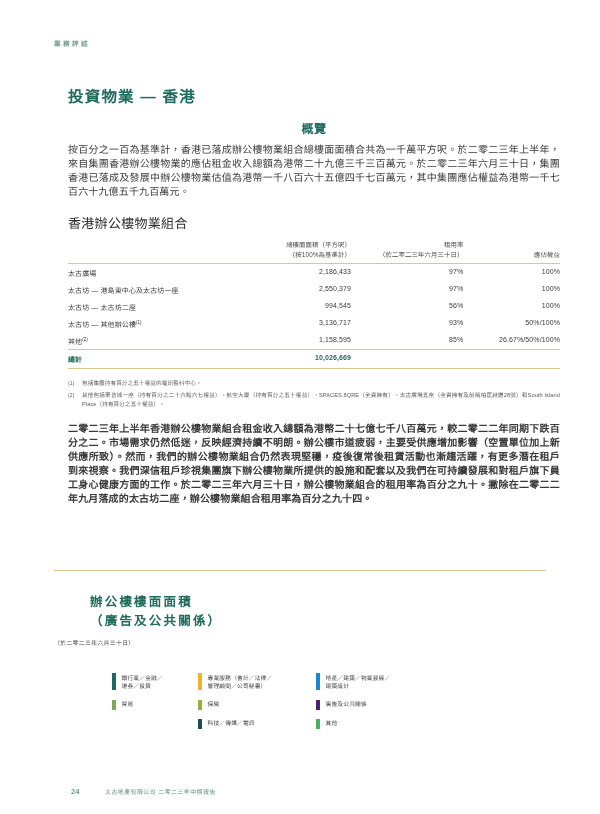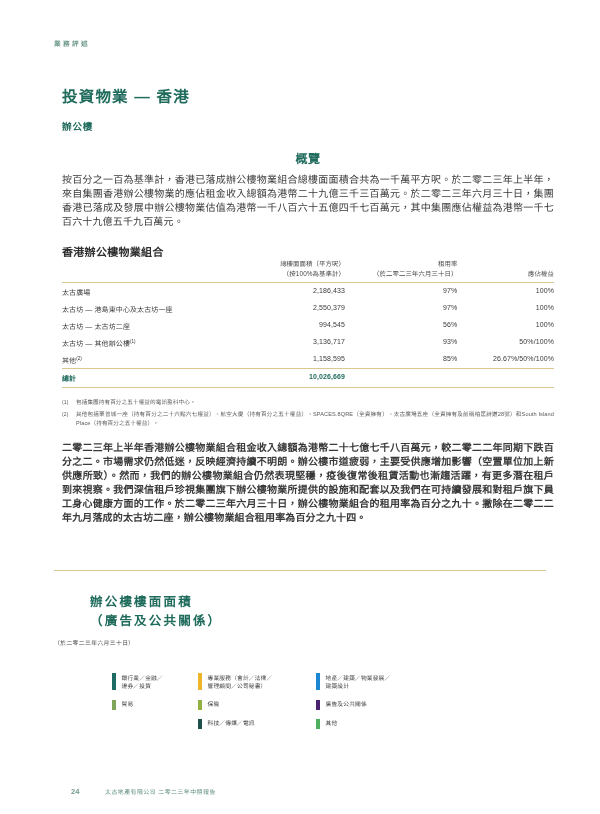--- a/index.html
+++ b/index.html
@@ -33,21 +33,21 @@
     font-size: 6.6px;
     letter-spacing: 2.4px;
     color: #6f9a8d;
     font-weight: 700;
   }
 
   
   .content {
     position: absolute;
     top: 84px;
-    left: 62px;
+    left: 68px;
     width: 492px;
   }
 
   h1.section-title {
     font-size: 15.5px;
     font-weight: 700;
     color: #1f6b5c;
     letter-spacing: 1.2px;
     margin-bottom: 13px;
   }
@@ -77,24 +77,25 @@
     letter-spacing: 0.15px;
     margin-bottom: 11px;
   }
 
   p.body-text:last-child { margin-bottom: 0; }
 
   
   .table-block { margin-top: 14px; }
 
   h4.table-title {
-    font-size: 11px;
-    font-weight: 700;
+    font-size: 13px;
+    font-weight: 400;
     color: #2f2f2f;
     letter-spacing: 0.3px;
+    margin-bottom: 8px;
   }
 
   table.portfolio {
     width: 100%;
     border-collapse: collapse;
     font-size: 7px;
     color: #3a3a3a;
   }
 
   table.portfolio thead th {
@@ -262,21 +263,20 @@
 <body>
 
 <div class="page">
 
   <div class="running-header">業務評述</div>
 
   <div class="content">
 
     <h1 class="section-title">投資物業 — 香港</h1>
 
-    <h2 class="sub-title">辦公樓</h2>
 
     <h3 class="minor-title">概覽</h3>
 
     <p class="body-text">按百分之一百為基準計，香港已落成辦公樓物業組合總樓面面積合共為一千萬平方呎。於二零二三年上半年，來自集團香港辦公樓物業的應佔租金收入總額為港幣二十九億三千三百萬元。於二零二三年六月三十日，集團香港已落成及發展中辦公樓物業估值為港幣一千八百六十五億四千七百萬元，其中集團應佔權益為港幣一千七百六十九億五千九百萬元。</p>
 
     <div class="table-block">
       <h4 class="table-title">香港辦公樓物業組合</h4>
 
       <table class="portfolio">
         <thead>

